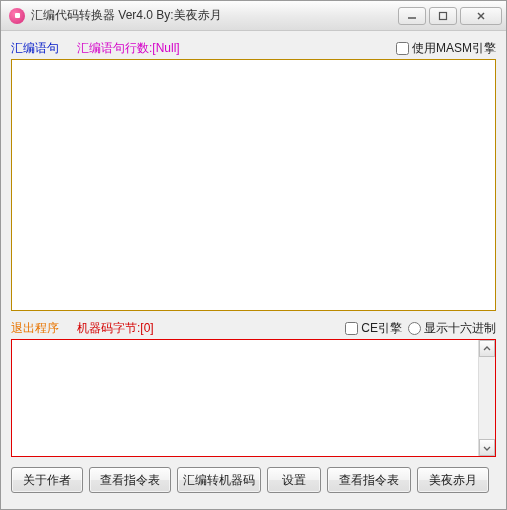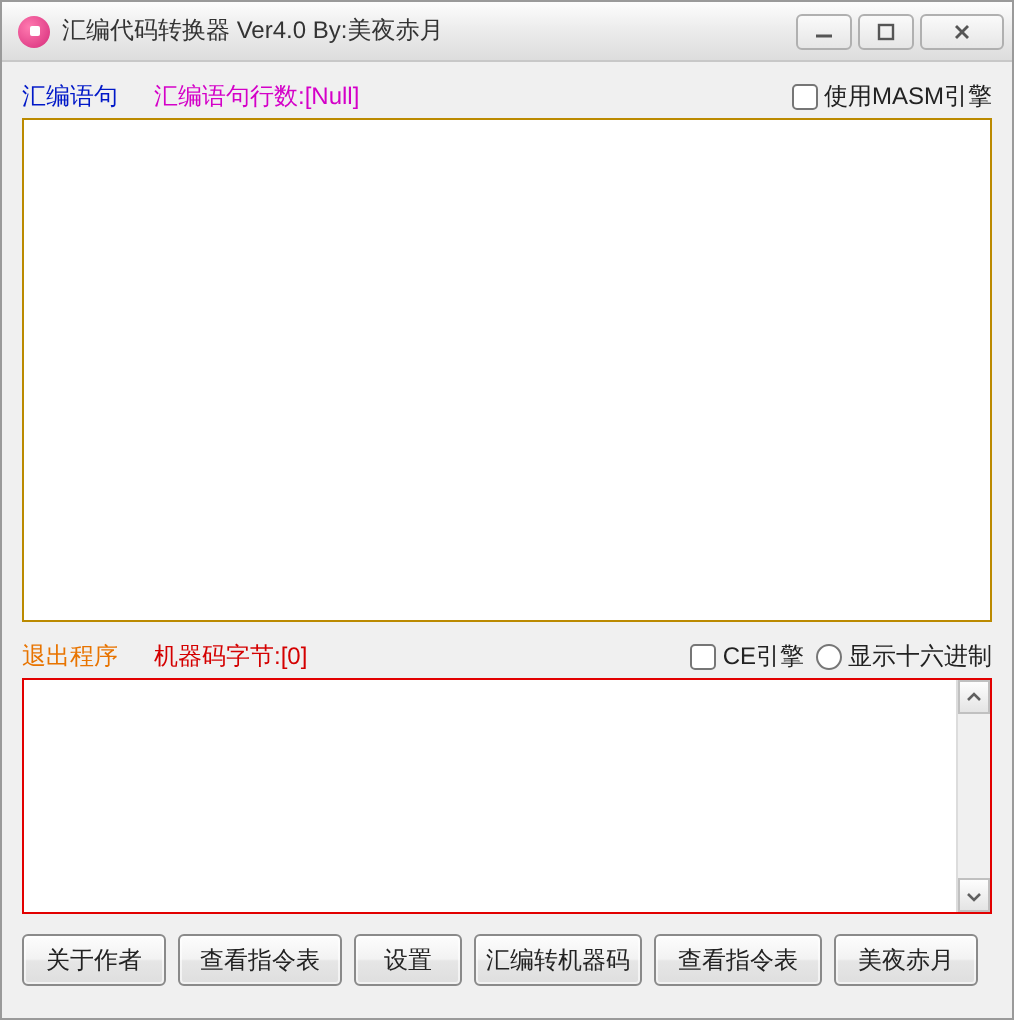--- a/index.html
+++ b/index.html
@@ -232,20 +232,20 @@
           <svg width="8" height="8" viewBox="0 0 8 8">
               <path d="M1 3 L4 6 L7 3" fill="none" stroke="#606060" stroke-width="1.3"></path>
             </svg>
         </div>
       </div>
     </div>
 
     <div class="button-row">
       <button class="btn sm">关于作者</button>
       <button class="btn md">查看指令表</button>
+      <button class="btn lg">汇编转机器码</button>
       <button class="btn set">设置</button>
-      <button class="btn lg">汇编转机器码</button>
       <button class="btn lg">查看指令表</button>
       <button class="btn sm">美夜赤月</button>
     </div>
 
   </div>
 </div>
 
 </body></html>

